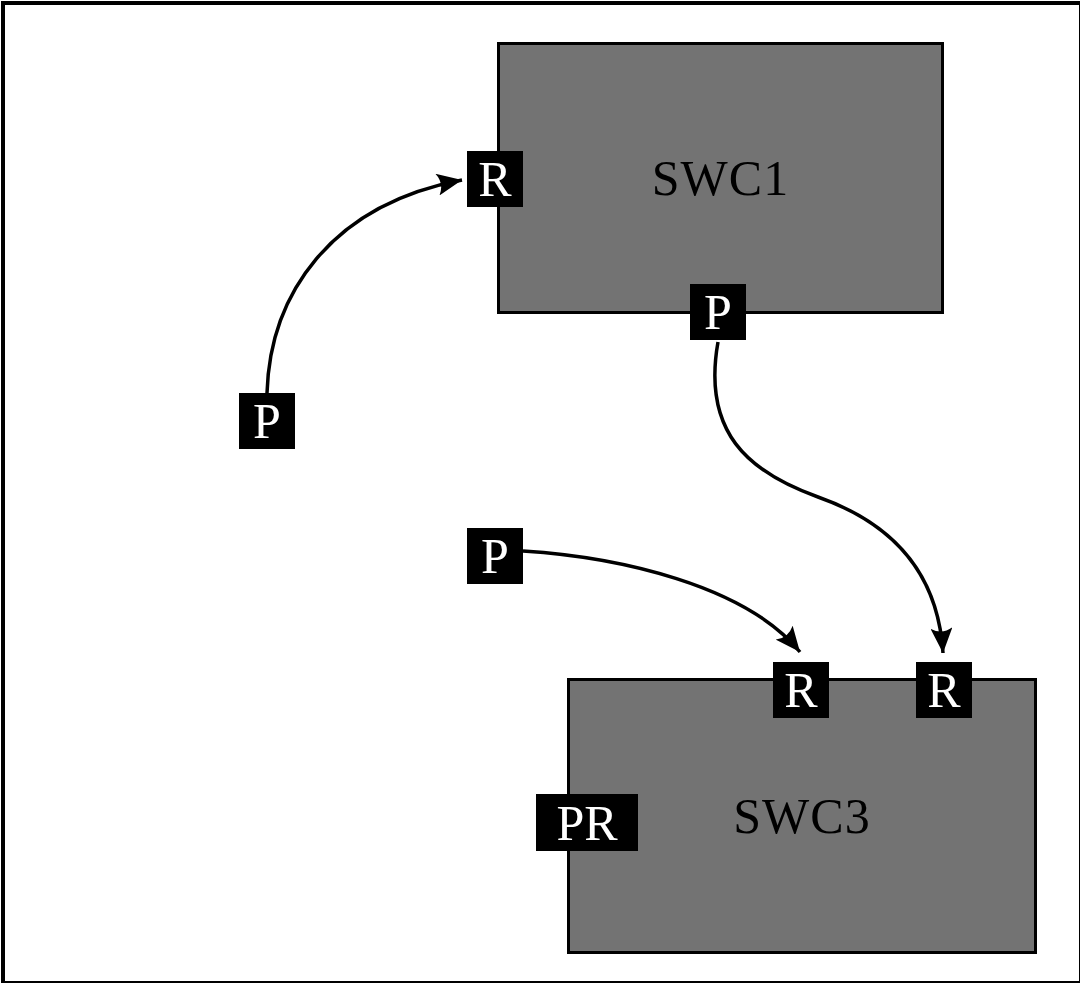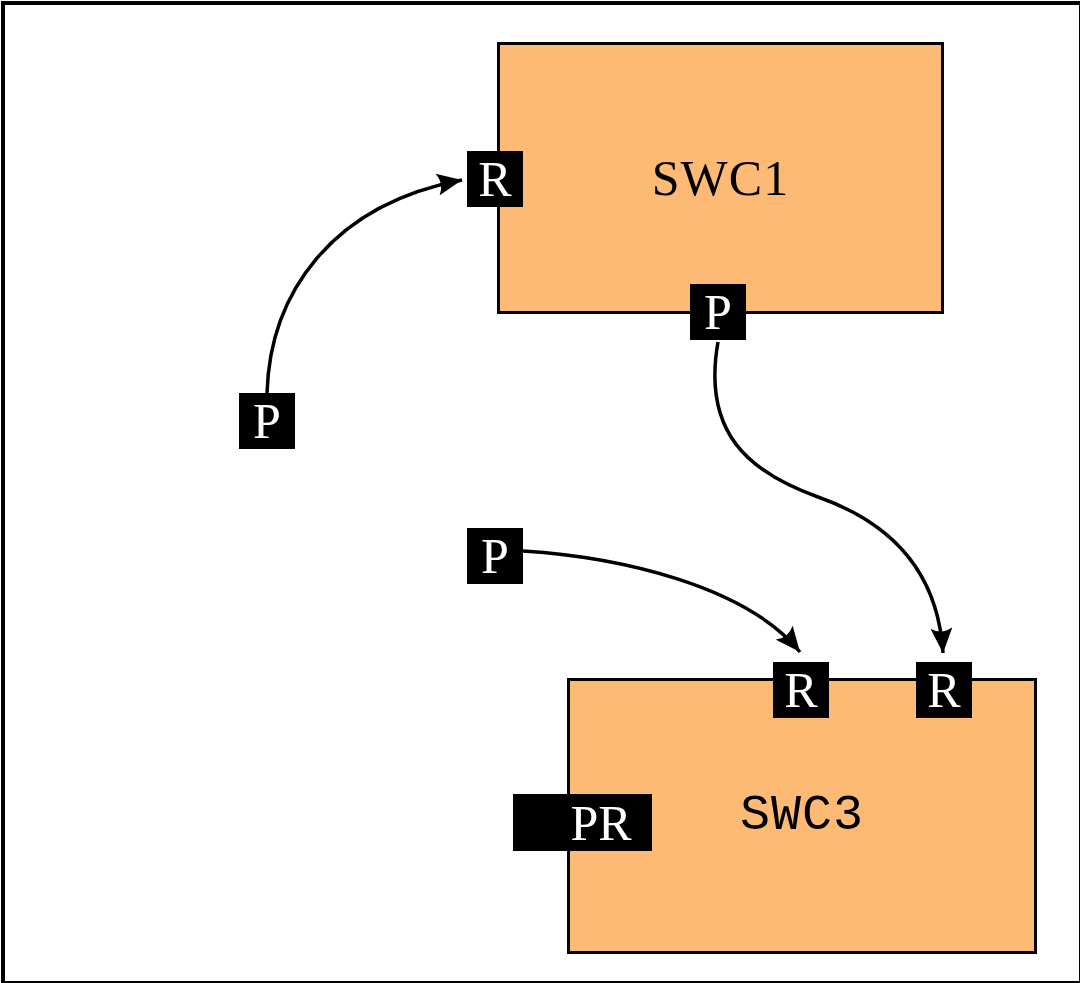--- a/index.html
+++ b/index.html
@@ -19,28 +19,28 @@
     position: absolute;
     left: 1px;
     top: 1px;
     width: 1074px;
     height: 976px;
     border: 4px solid #000000;
   }
   .swc-box {
     position: absolute;
     border: 3px solid #000000;
-    background: #fdba74;
+    background: #737373;
     display: flex;
     align-items: center;
     justify-content: center;
   }
   #box-swc1 { left: 497px; top: 42px;  width: 441px; height: 266px; }
   #box-swc2 { left: 38px;  top: 422px; width: 459px; height: 268px; }
-  #box-swc3 { left: 567px; top: 678px; width: 464px; height: 270px; font-family: Liberation Mono, monospace; }
+  #box-swc3 { left: 567px; top: 678px; width: 464px; height: 270px; }
   .swc-label {
     font-size: 50px;
     color: #000000;
     letter-spacing: 1px;
     line-height: 1;
     user-select: none;
   }
   .wires {
     position: absolute;
     left: 0;
@@ -66,21 +66,21 @@
     user-select: none;
   }
   .port.wide { width: 102px; height: 57px; }
   
   #port-swc1-r      { left: 467px; top: 151px; }
   #port-swc1-p      { left: 690px; top: 284px; }
   #port-swc2-p-top  { left: 239px; top: 393px; }
   #port-swc2-p-right{ left: 467px; top: 528px; }
   #port-swc3-r-left { left: 773px; top: 662px; }
   #port-swc3-r-right{ left: 916px; top: 662px; }
-  #port-swc3-pr     { left: 513px; top: 794px; padding-left: 37px; }
+  #port-swc3-pr     { left: 536px; top: 794px; }
 </style>
 </head>
 <body>
 
 <div class="stage">
 
   <div class="frame"></div>
 
   <div class="swc-box" id="box-swc1">
     <span class="swc-label">SWC1</span>

